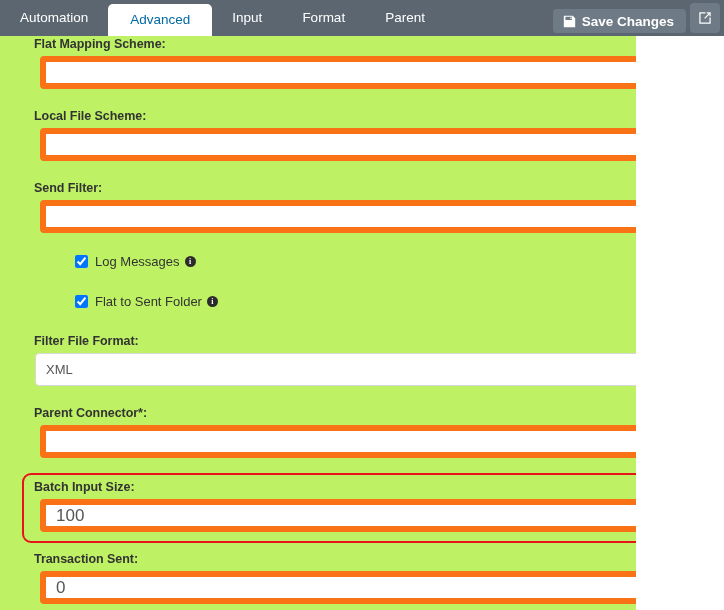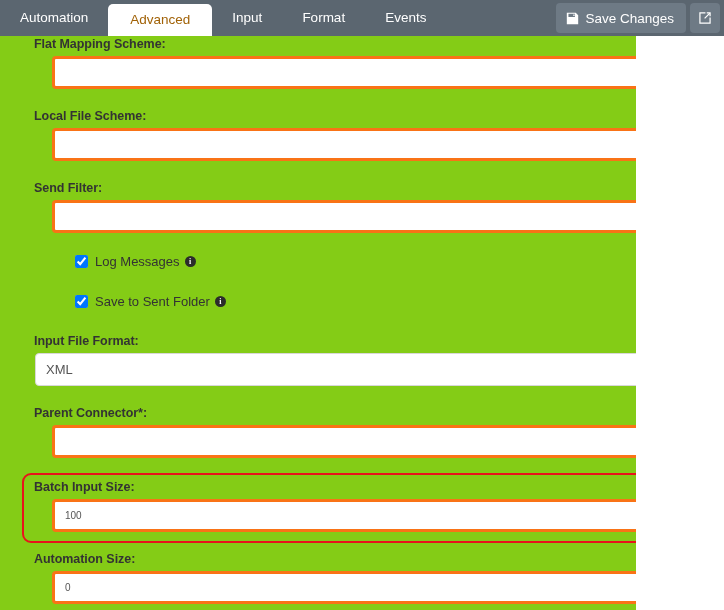--- a/index.html
+++ b/index.html
@@ -36,45 +36,46 @@
     height: 36px;
     line-height: 36px;
     padding: 0 20px;
     box-sizing: border-box;
     white-space: nowrap;
     cursor: pointer;
     user-select: none;
   }
   .tab.active {
     background: #ffffff;
-    color: #a16207;
+    color: #0369a1;
     border-radius: 5px 5px 0 0;
     height: 32px;
     line-height: 32px;
     margin-bottom: 0;
     padding: 0 22px;
   }
 
   .tab-spacer { flex: 1 1 auto; }
 
   .btn-save {
     background: #6e7a85;
     color: #ffffff;
     border: none;
     border-radius: 4px;
     font-family: "Liberation Sans", sans-serif;
     font-size: 13.5px;
-    height: 30px;
+    height: 24px;
     padding: 0 12px 0 10px;
     margin: 0 4px 3px 0;
     display: inline-flex;
     align-items: center;
     gap: 6px;
     cursor: pointer;
     white-space: nowrap;
+    font-weight: bold;
   }
   .btn-ext {
     background: #6e7a85;
     color: #ffffff;
     border: none;
     border-radius: 4px;
     width: 30px;
     height: 30px;
     margin: 0 4px 3px 0;
     display: inline-flex;
@@ -86,21 +87,21 @@
 
   
   .form {
     position: absolute;
     top: 36px;
     left: 0;
     width: 636px;
     height: 574px;
     box-sizing: border-box;
     padding: 0;
-    background: #84cc16;
+    background: #bef264;
     overflow: hidden;
   }
 
   .field {
     position: relative;
     padding: 0 16px;
     box-sizing: border-box;
   }
 
   .flabel {
@@ -109,27 +110,27 @@
     font-weight: bold;
     color: #333333;
     margin: 0 0 5px 18px;
     letter-spacing: -0.05px;
   }
 
   .finput {
     display: block;
     box-sizing: border-box;
     width: 672px;
-    margin-left: 36px;
+    margin-left: 24px;
     height: 33px;
-    border: 3px solid #f97316;
+    border: 6px solid #f97316;
     border-radius: 4px;
     background: #ffffff;
     font-family: "Liberation Sans", sans-serif;
-    font-size: 10px;
+    font-size: 17px;
     color: #555555;
     padding: 0 10px;
     outline: none;
   }
   .finput::placeholder { color: #999; }
 
   
   .fselect-wrap {
     position: relative;
     width: 672px;
@@ -224,21 +225,21 @@
   #row-transaction { position: absolute; top: 516px; left: 0; width: 724px; }
 </style>
 </head>
 <body>
 
 <div class="tabbar">
   <div class="tab">Automation</div>
   <div class="tab active">Advanced</div>
   <div class="tab">Input</div>
   <div class="tab">Format</div>
-  <div class="tab">Events</div>
+  <div class="tab">Parent</div>
 
   <div class="tab-spacer"></div>
 
   <button class="btn-save">
     <span>
       <svg width="13" height="13" viewBox="0 0 16 16" aria-hidden="true">
         <path fill="#ffffff" d="M2 1h10l3 3v11H1V1h1zm1 1v4h8V2H3zm6 1h1.5v2H9V3zM3 9h10v5H3V9z"></path>
       </svg>
     </span>
     <span>Save Changes</span>
@@ -276,44 +277,44 @@
     <div class="cbrow">
       <input type="checkbox" checked="" style="">
       <span class="cblabel">Log Messages</span>
       <span class="info-icon">i</span>
     </div>
   </div>
 
   <div class="field" id="row-sentfolder">
     <div class="cbrow">
       <input type="checkbox" checked="" style="">
-      <span class="cblabel">Save to Sent Folder</span>
+      <span class="cblabel">Flat to Sent Folder</span>
       <span class="info-icon">i</span>
     </div>
   </div>
 
   <div class="field" id="row-outformat">
-    <label class="flabel">Input File Format:</label>
+    <label class="flabel">Filter File Format:</label>
     <div class="fselect-wrap">
       <select class="fselect">
         <option>XML</option>
       </select>
       <span class="fselect-arrow"></span>
     </div>
   </div>
 
   <div class="field" id="row-parent">
     <label class="flabel">Parent Connector*:</label>
     <input class="finput" type="text" value="" style="">
   </div>
 
   <div class="field" id="row-batch">
     <label class="flabel">Batch Input Size:</label>
     <input class="finput" type="text" value="100" style="">
   </div>
 
   <div class="field" id="row-transaction">
-    <label class="flabel">Automation Size:</label>
+    <label class="flabel">Transaction Sent:</label>
     <input class="finput" type="text" value="0" style="">
   </div>
 
   <div class="highlight-box"></div>
 </div>
 
 </body></html>

